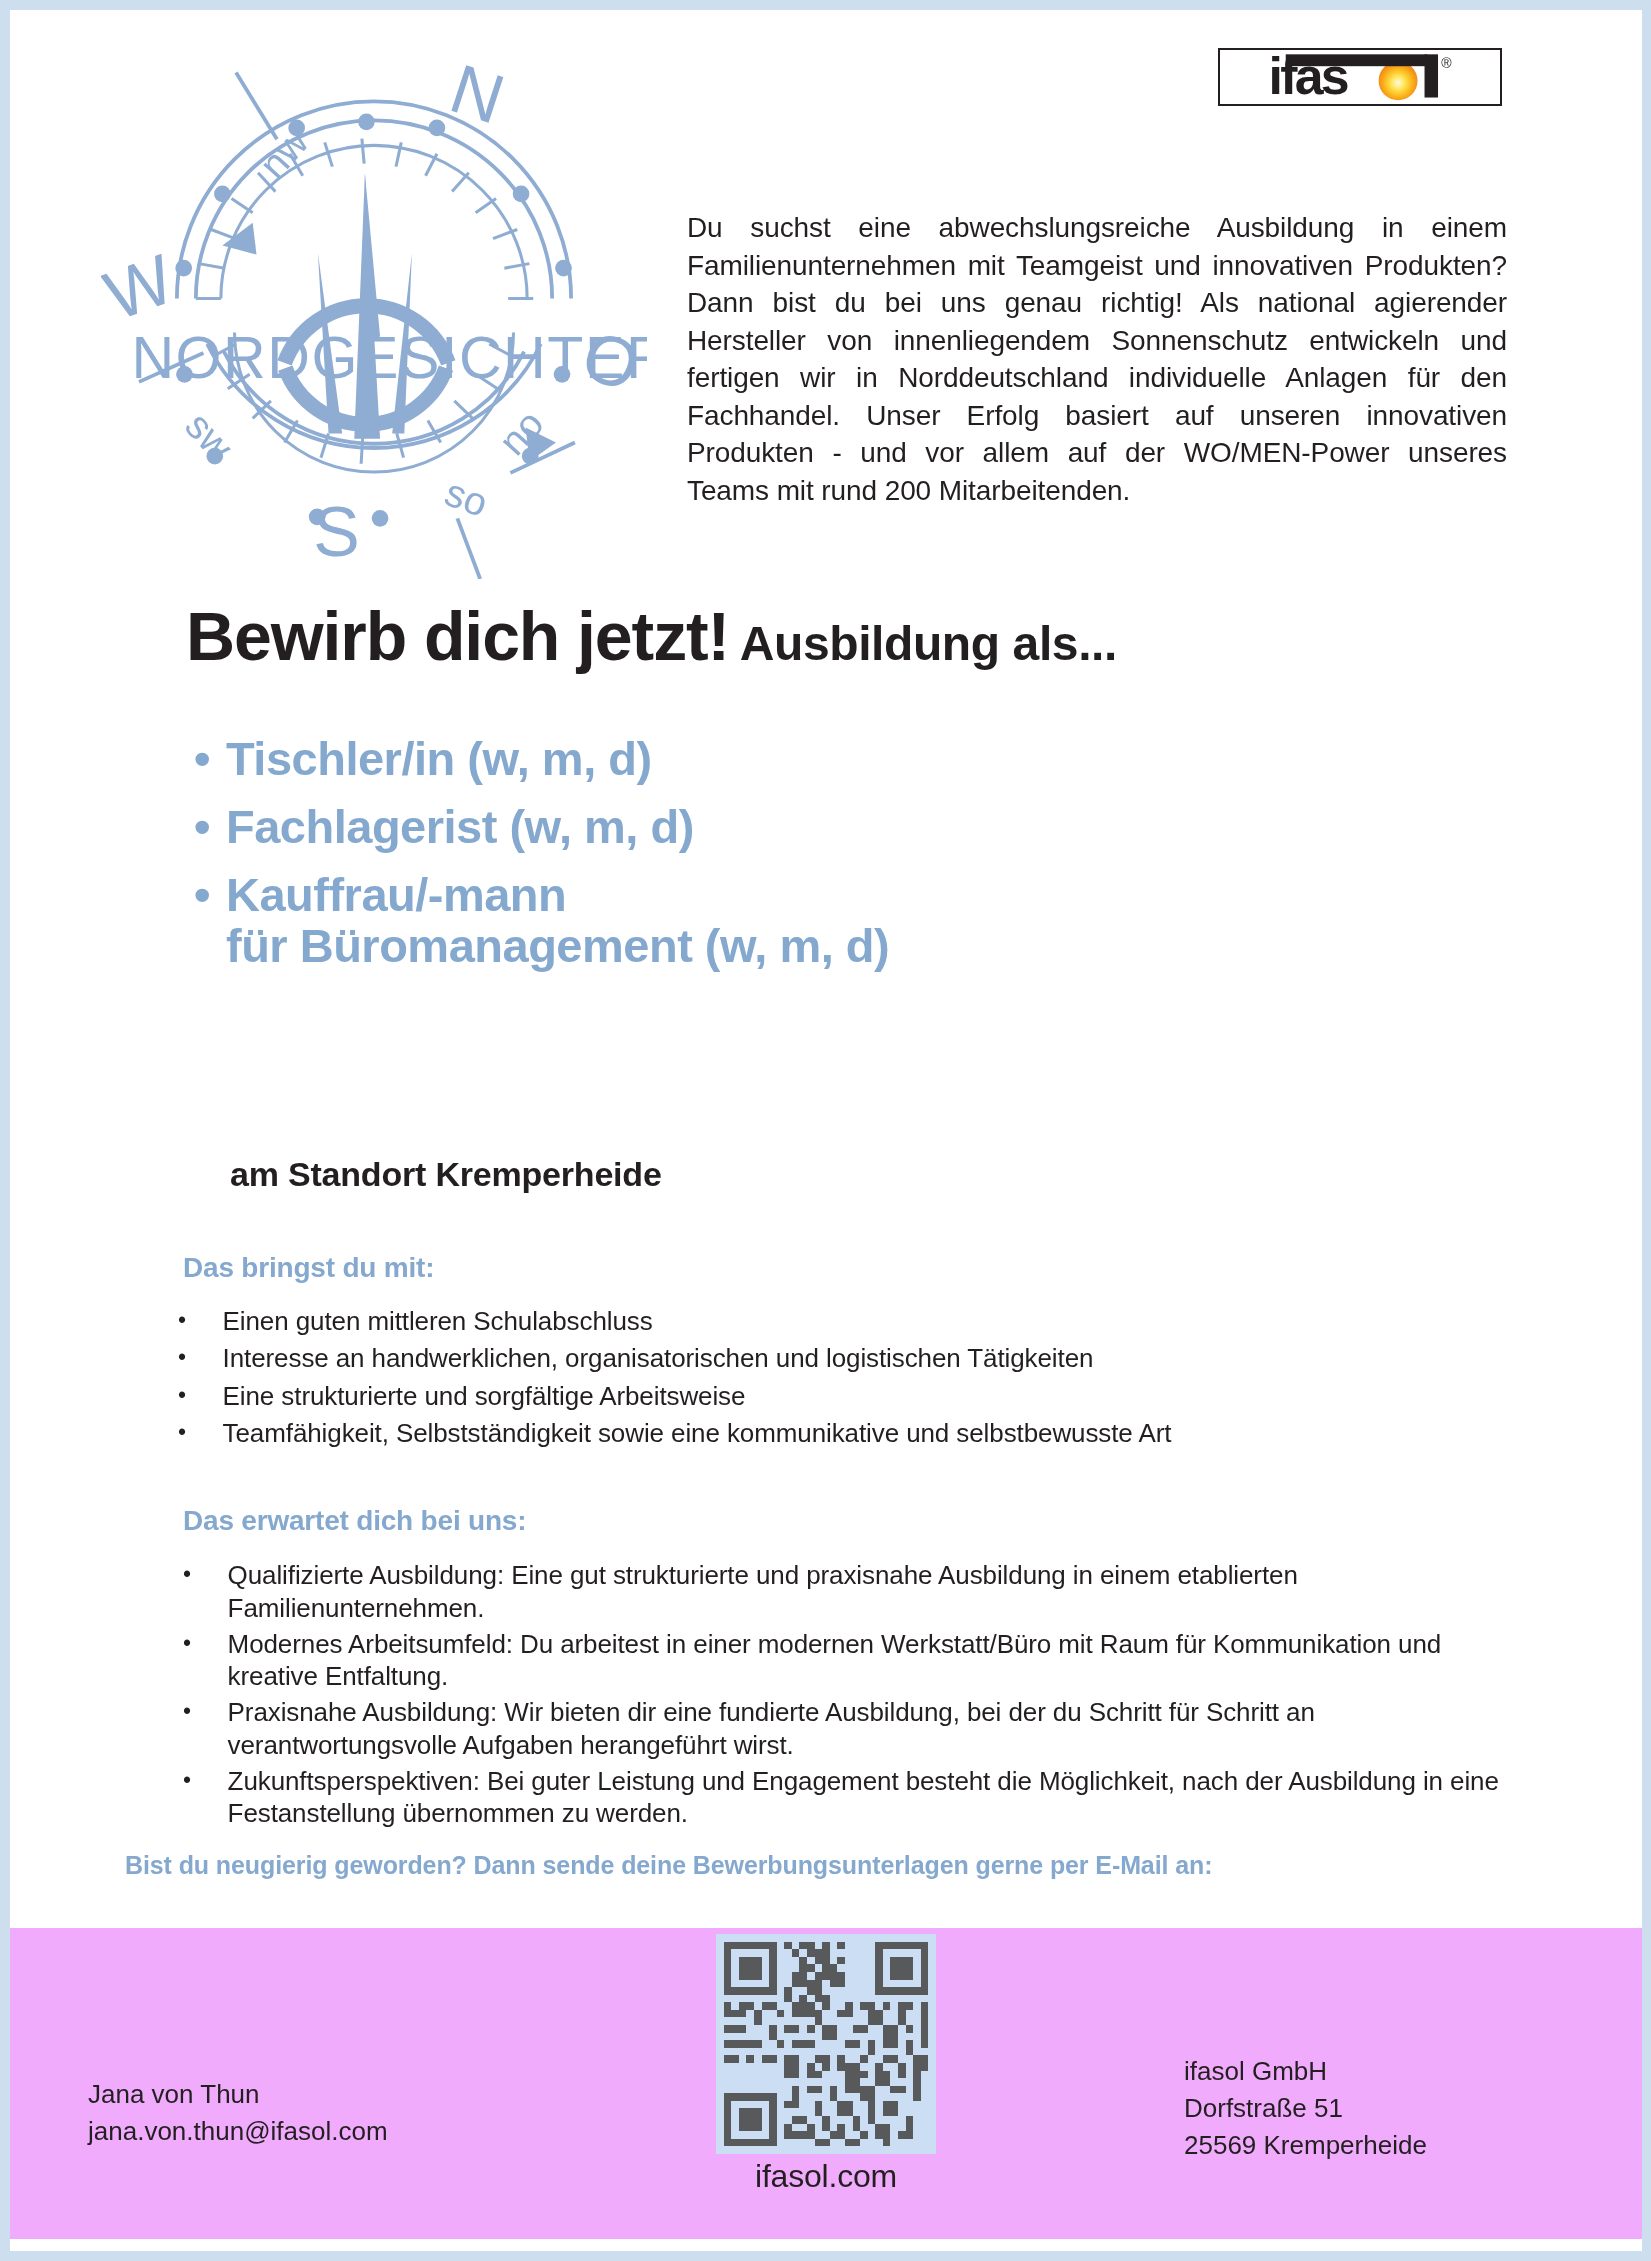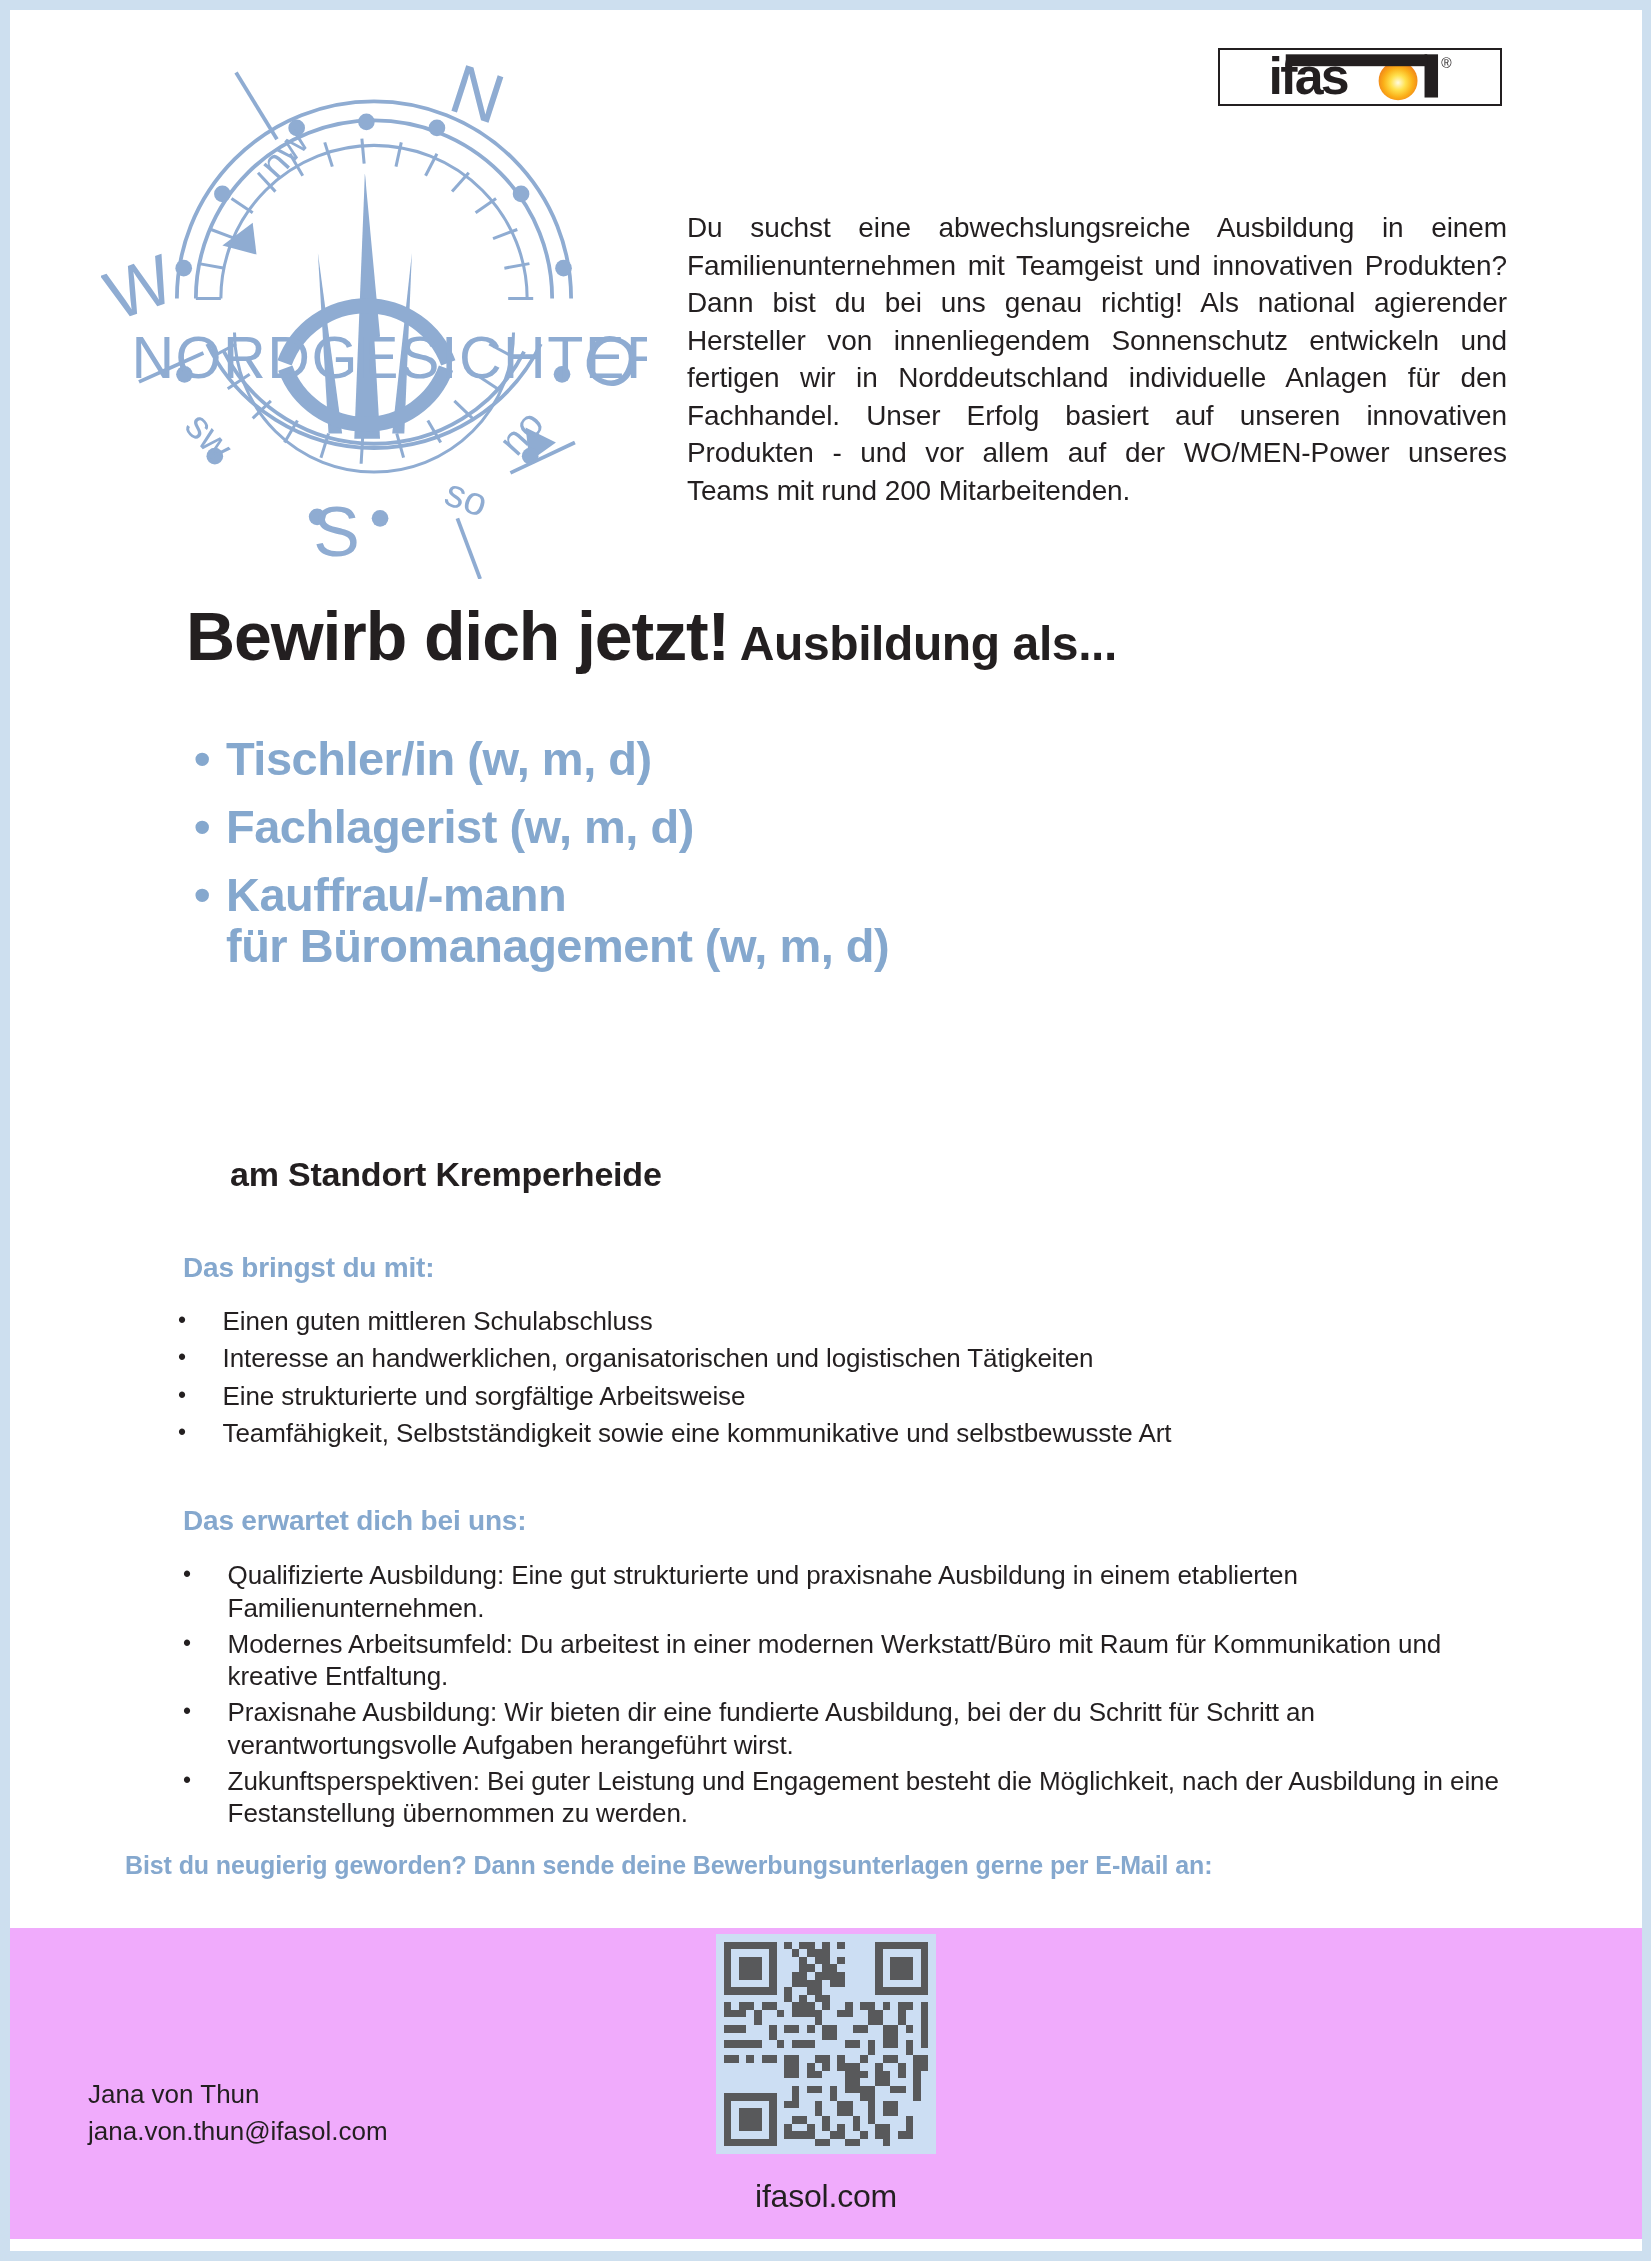--- a/index.html
+++ b/index.html
@@ -194,21 +194,21 @@
     position: absolute;
     left: 50%;
     transform: translateX(-50%);
     top: 6px;
     text-align: center;
   }
   .qr-wrap svg { display: block; margin: 0 auto; }
   .qr-label {
     font-size: 32px;
     color: #231f20;
-    margin-top: 24px;
+    margin-top: 4px;
     letter-spacing: -0.2px;
   }
 </style>
 </head>
 <body>
 
 <div id="page">
 <div class="inner">
 
   <div class="header">
@@ -519,18 +519,23 @@
           <rect x="19" y="26" width="1" height="1"></rect>
               <rect x="24" y="26" width="2" height="1"></rect>
           <rect x="13" y="27" width="2" height="1"></rect>
               <rect x="17" y="27" width="2" height="1"></rect>
           <rect x="22" y="27" width="1" height="1"></rect>
         </g>
       </svg>
       <div class="qr-label">ifasol.com</div>
     </div>
 
+    <div class="footer-address">
+      <div>ifasol GmbH</div>
+      <div>Dorfstraße 51</div>
+      <div>25569 Kremperheide</div>
+    </div>
 
   </div>
 
 </div>
 </div>
 
 
 </body></html>

